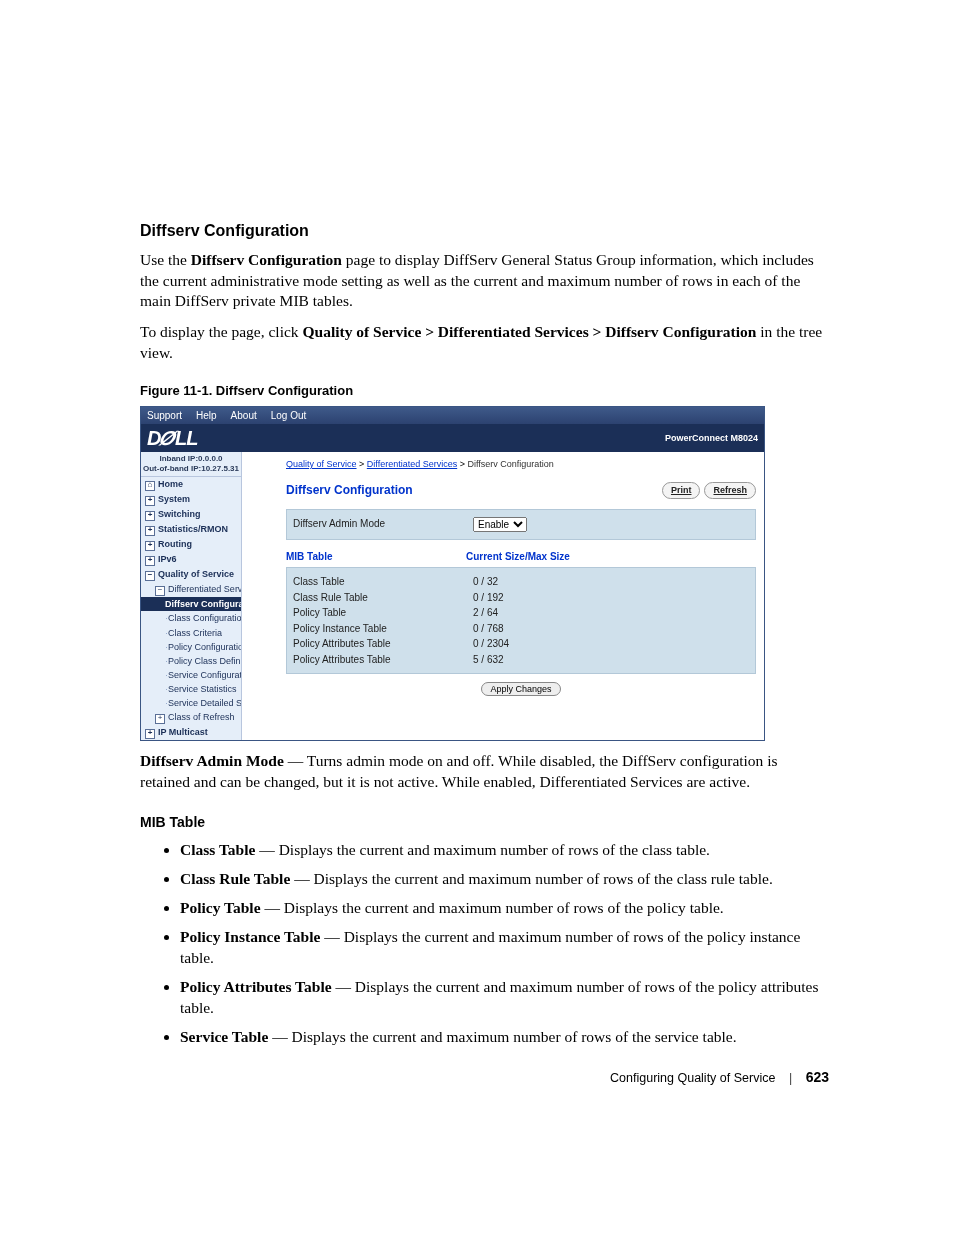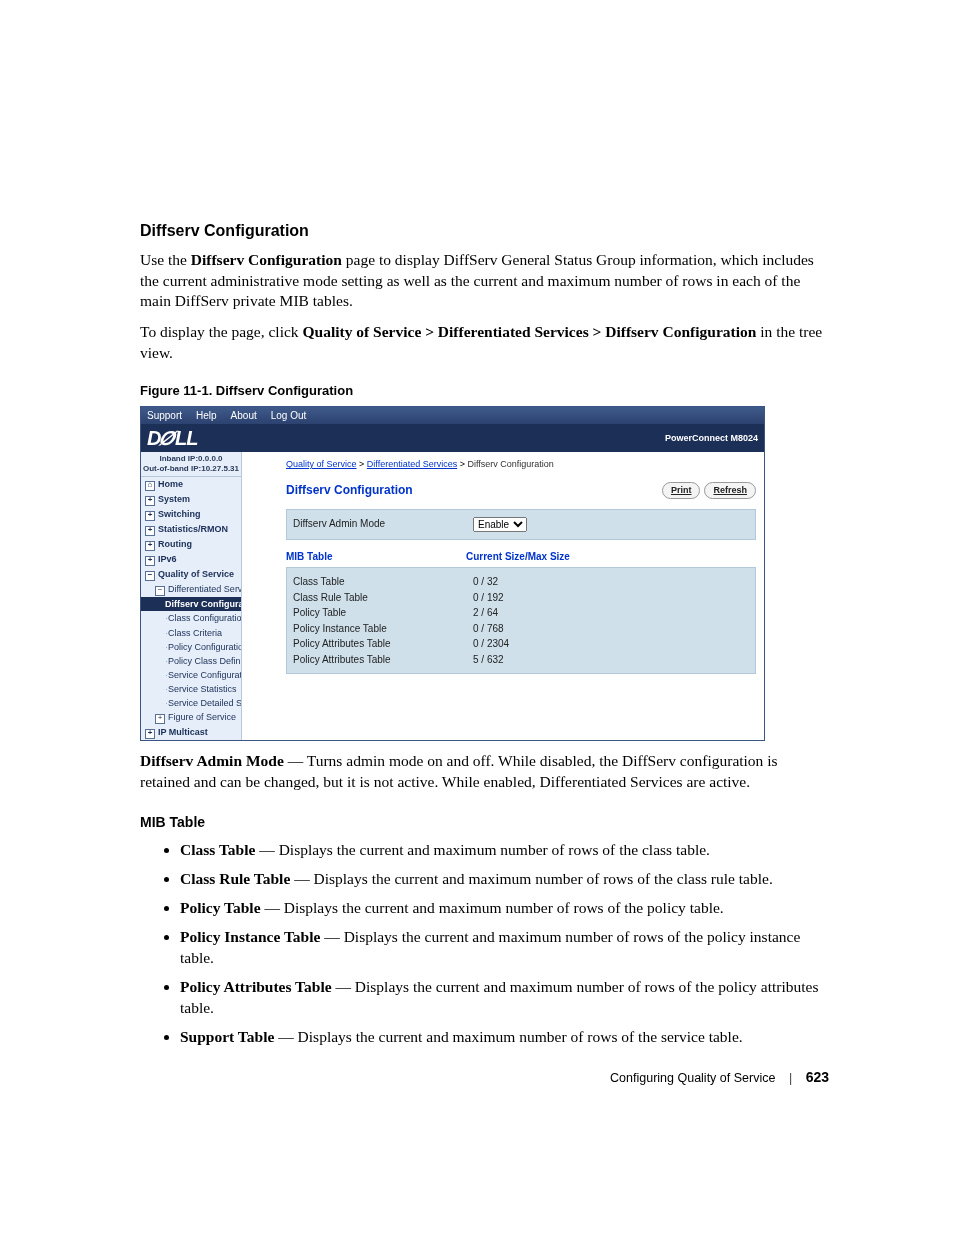--- a/index.html
+++ b/index.html
@@ -222,21 +222,21 @@
           <li class="lv1"><span class="box">−</span><span>Quality of Service</span></li>
           <li class="lv2"><span class="box">−</span><span>Differentiated Services</span></li>
           <li class="lv3 sel"><span>Diffserv Configura</span></li>
           <li class="lv3"><span class="pipe">·</span><span>Class Configuration</span></li>
           <li class="lv3"><span class="pipe">·</span><span>Class Criteria</span></li>
           <li class="lv3"><span class="pipe">·</span><span>Policy Configuration</span></li>
           <li class="lv3"><span class="pipe">·</span><span>Policy Class Definit</span></li>
           <li class="lv3"><span class="pipe">·</span><span>Service Configuratio</span></li>
           <li class="lv3"><span class="pipe">·</span><span>Service Statistics</span></li>
           <li class="lv3"><span class="pipe">·</span><span>Service Detailed Sta</span></li>
-          <li class="lv2"><span class="box">+</span><span>Figure of Service</span></li>
+          <li class="lv2"><span class="box">+</span><span>Class of Refresh</span></li>
           <li class="lv1"><span class="box">+</span><span>IP Multicast</span></li>
         </ul>
       </div>
 
       <div class="content">
         <div class="breadcrumb">
           <a href="#">Quality of Service</a> &gt;
           <a href="#">Differentiated Services</a> &gt;
           <span class="cur">Diffserv Configuration</span>
         </div>
@@ -282,38 +282,41 @@
           <div class="row">
               <span class="lab">Policy Attributes Table</span>
               <span>0 / 2304</span>
             </div>
           <div class="row">
               <span class="lab">Policy Attributes Table</span>
               <span>5 / 632</span>
             </div>
         </div>
 
+        <div class="apply-row">
+          <button class="apply">Apply Changes</button>
+        </div>
       </div>
     </div>
   </div>
 
 
   <p class="body">
     <b>Diffserv Admin Mode</b><span> — Turns admin mode on and off. While disabled, the DiffServ configuration is retained and can be changed, but it is not active. While enabled, Differentiated Services are active.</span>
   </p>
 
   <h3 class="sub">MIB Table</h3>
 
   <ul class="bul">
     <li><b>Class Table</b><span> — Displays the current and maximum number of rows of the class table.</span></li>
     <li><b>Class Rule Table</b><span> — Displays the current and maximum number of rows of the class rule table.</span></li>
     <li><b>Policy Table</b><span> — Displays the current and maximum number of rows of the policy table.</span></li>
     <li><b>Policy Instance Table</b><span> — Displays the current and maximum number of rows of the policy instance table.</span></li>
     <li><b>Policy Attributes Table</b><span> — Displays the current and maximum number of rows of the policy attributes table.</span></li>
-    <li><b>Support Table</b><span> — Displays the current and maximum number of rows of the service table.</span></li>
+    <li><b>Service Table</b><span> — Displays the current and maximum number of rows of the service table.</span></li>
   </ul>
 
   <div class="footer">
     <span>Configuring Quality of Service</span>
     <span class="sep">|</span>
     <span class="pn">623</span>
   </div>
 
 </div>
 

